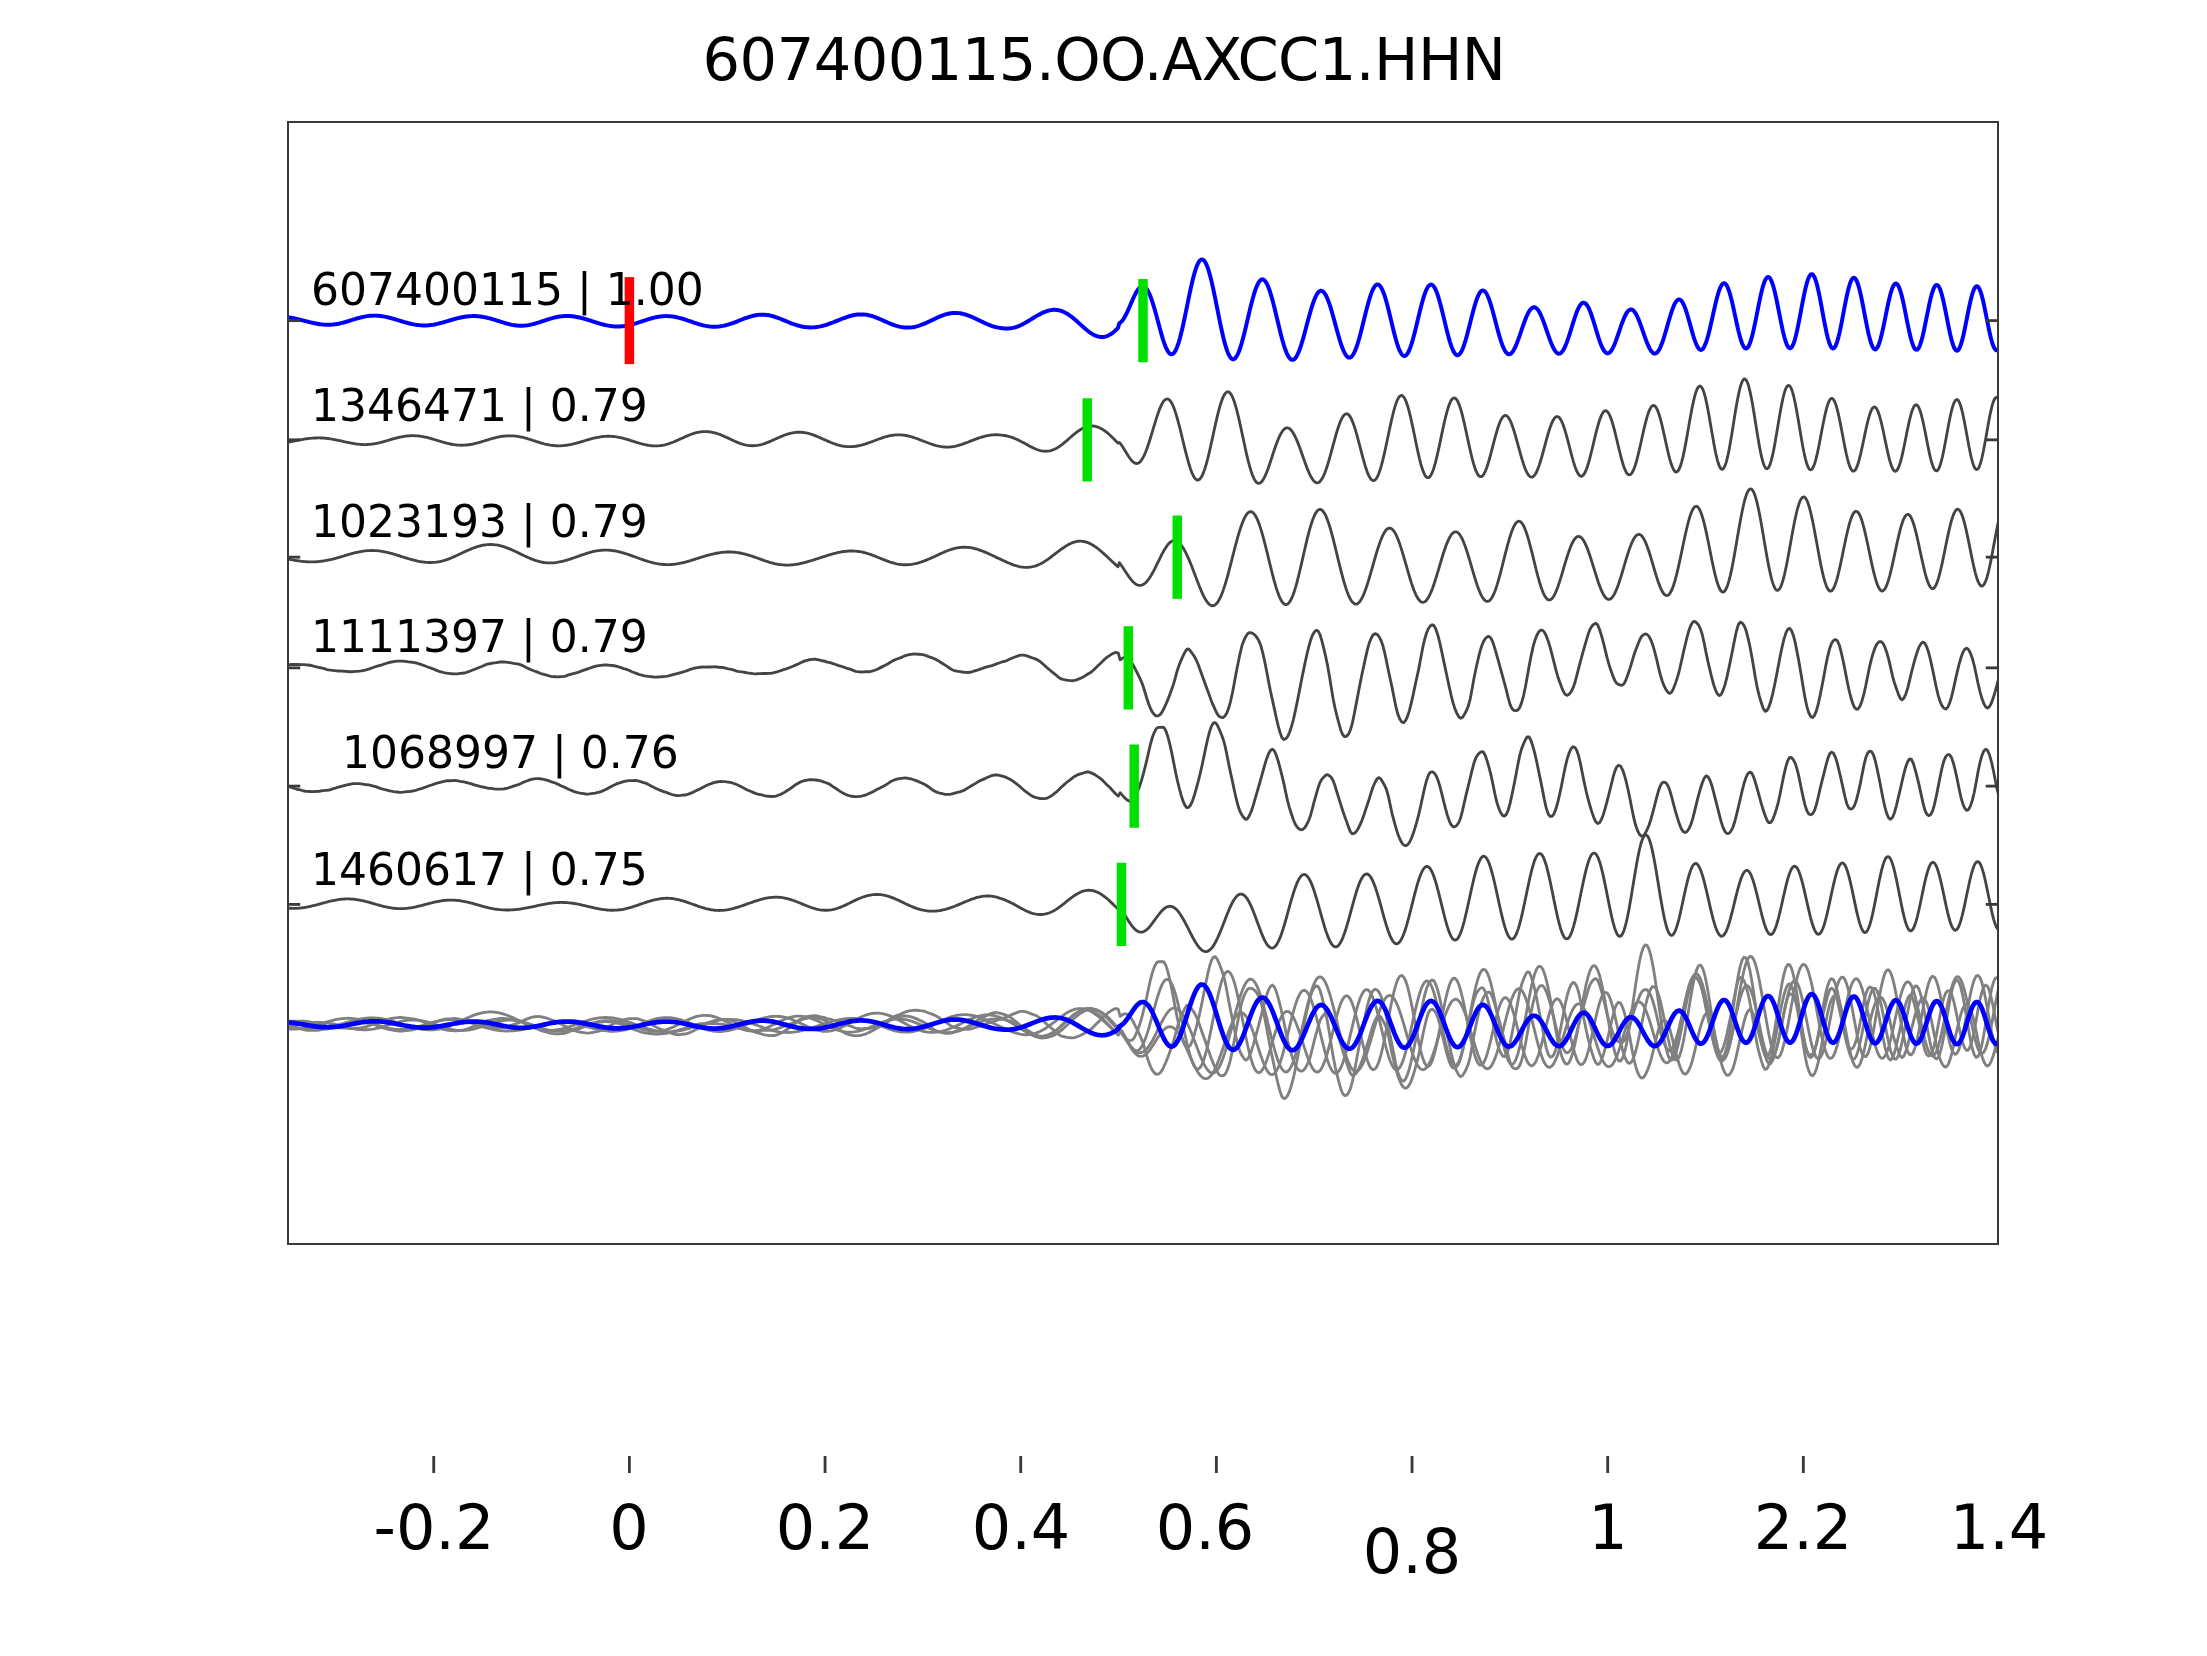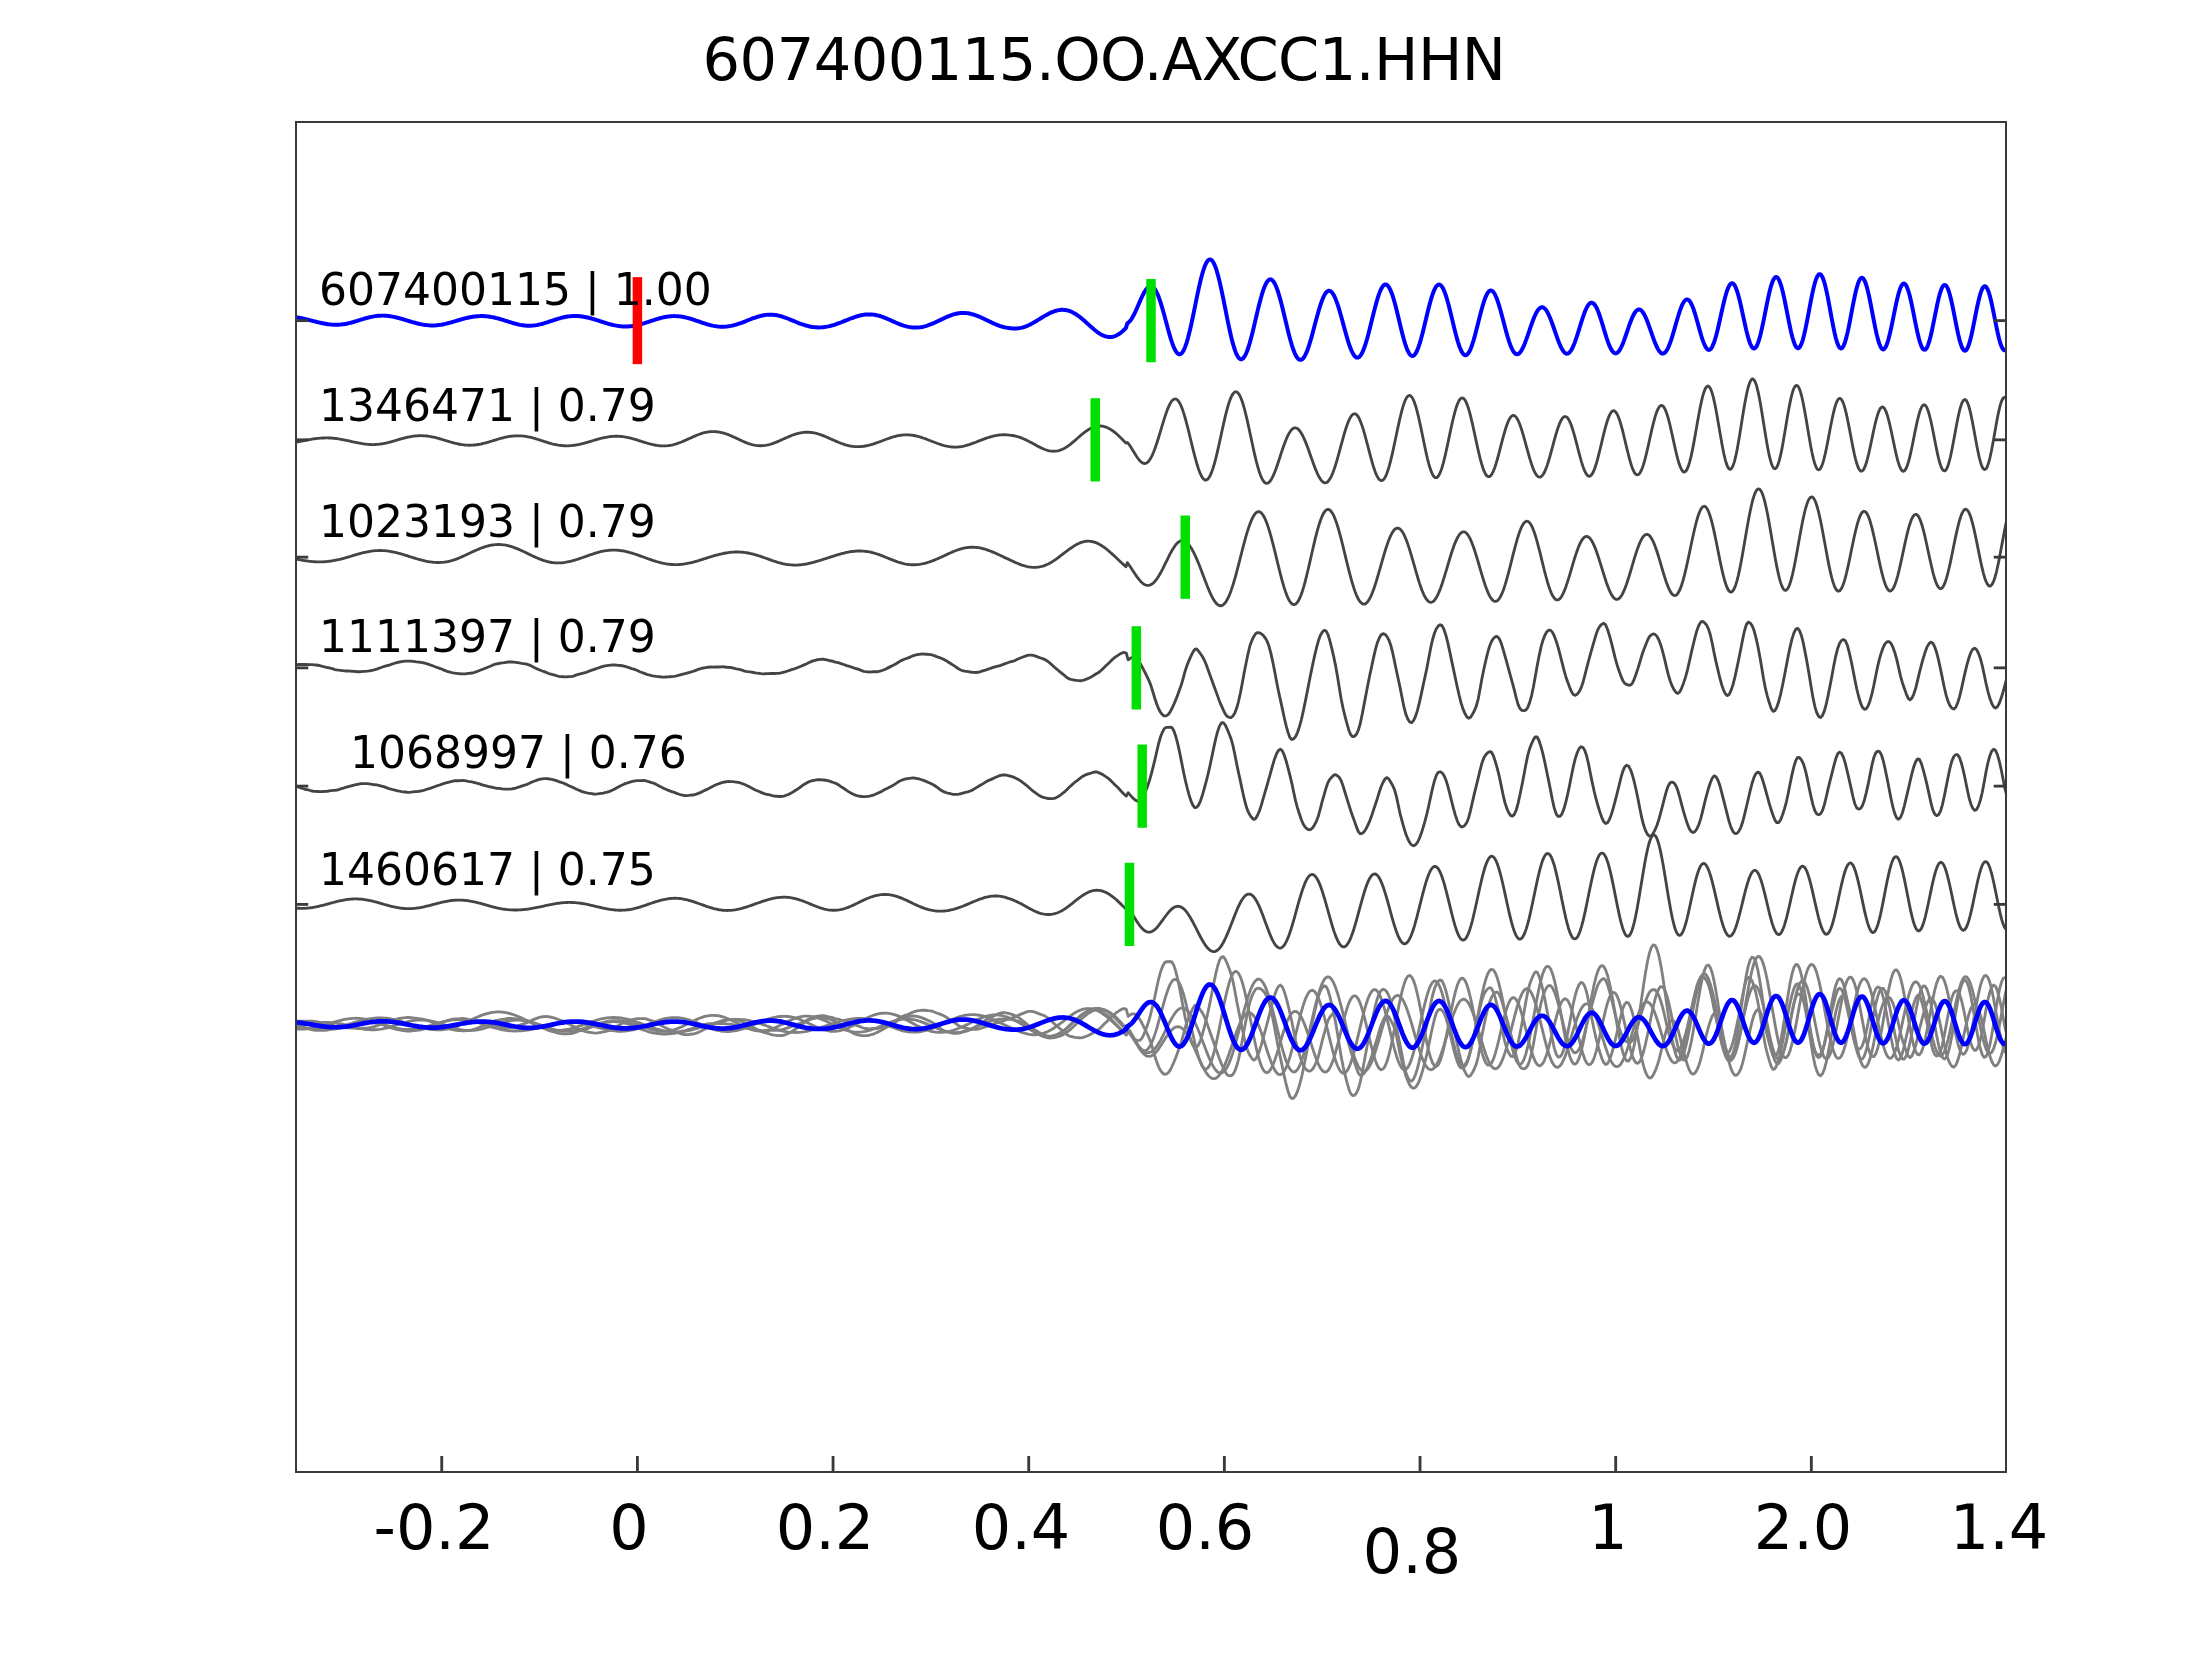--- a/index.html
+++ b/index.html
@@ -27,24 +27,24 @@
     width: 2208px;
     text-align: center;
     font-size: 59px;
     font-family: "DejaVu Sans", sans-serif;
     color: #000000;
     letter-spacing: -0.5px;
     white-space: nowrap;
   }
   #plot-area {
     position: absolute;
-    left: 295px;
+    left: 287px;
     top: 121px;
     width: 1712px;
-    height: 1352px;
+    height: 1124px;
   }
   #plot-frame {
     position: absolute;
     inset: 0;
     border: 2.8px solid #3a3a3a;
     box-sizing: border-box;
     pointer-events: none;
   }
   #waveform-svg {
     position: absolute;
@@ -149,18 +149,18 @@
   </div>
 
   <div id="x-tick-labels">
       <div class="x-tick-label" style="left: 147px;">-0.2</div>
       <div class="x-tick-label" style="left: 342px;">0</div>
       <div class="x-tick-label" style="left: 538px; text-align: center;">0.2</div>
       <div class="x-tick-label" style="left: 734px;">0.4</div>
       <div class="x-tick-label" style="left: 918px;">0.6</div>
       <div class="x-tick-label" style="left: 1125px; margin-top: 24px;">0.8</div>
       <div class="x-tick-label" style="left: 1321px;">1</div>
-      <div class="x-tick-label" style="left: 1516px;">2.0</div>
+      <div class="x-tick-label" style="left: 1516px;">2.2</div>
       <div class="x-tick-label" style="left: 1712px;">1.4</div>
     </div>
 
 </div>
 
 
 </body></html>

